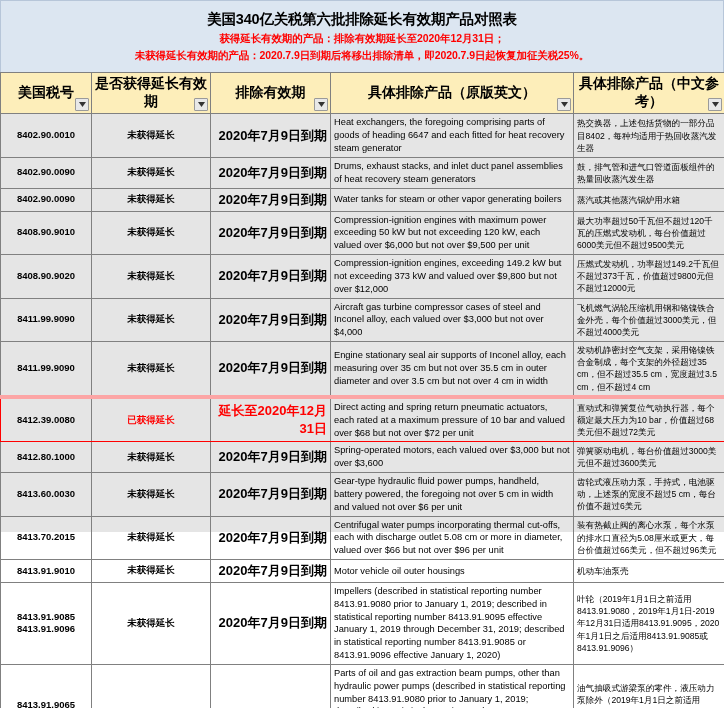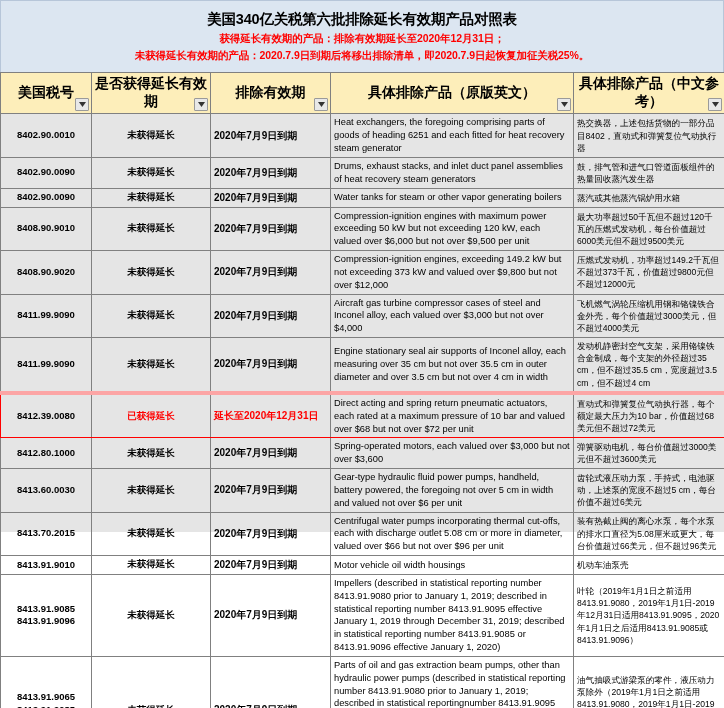--- a/index.html
+++ b/index.html
@@ -95,23 +95,23 @@
     line-height: 1.35;
     white-space: pre-line;
   }
   td.c-status {
     text-align: center;
     font-weight: bold;
     font-size: 9.5px;
     color: #000;
   }
   td.c-date {
-    text-align: left;
-    font-weight: bold;
-    font-size: 10px;
+    text-align: right;
+    font-weight: bold;
+    font-size: 13px;
     color: #000;
   }
   td.c-eng {
     text-align: left;
     font-size: 9.3px;
     color: #000;
     line-height: 1.38;
     vertical-align: top;
     padding: 1px 3px 1px 3px;
   }
@@ -204,22 +204,22 @@
               </svg>
           </span>
         </th>
       </tr>
     </thead>
     <tbody id="tbody">
         <tr>
           <td class="c-code">8402.90.0010</td>
           <td class="c-status">未获得延长</td>
           <td class="c-date">2020年7月9日到期</td>
-          <td class="c-eng">Heat exchangers, the foregoing comprising parts of goods of heading 6251 and each fitted for heat recovery steam generator</td>
-          <td class="c-chn">热交换器，上述包括货物的一部分品目8402，直动式和弹簧复位气动执行器</td>
+          <td class="c-eng">Heat exchangers, the foregoing comprising parts of goods of heading 6647 and each fitted for heat recovery steam generator</td>
+          <td class="c-chn">热交换器，上述包括货物的一部分品目8402，每种均适用于热回收蒸汽发生器</td>
         </tr>
         <tr>
           <td class="c-code">8402.90.0090</td>
           <td class="c-status">未获得延长</td>
           <td class="c-date">2020年7月9日到期</td>
           <td class="c-eng">Drums, exhaust stacks, and inlet duct panel assemblies of heat recovery steam generators</td>
           <td class="c-chn">鼓，排气管和进气口管道面板组件的热量回收蒸汽发生器</td>
         </tr>
         <tr>
           <td class="c-code">8402.90.0090</td>
@@ -281,21 +281,21 @@
           <td class="c-code">8413.70.2015</td>
           <td class="c-status">未获得延长</td>
           <td class="c-date">2020年7月9日到期</td>
           <td class="c-eng">Centrifugal water pumps incorporating thermal cut-offs, each with discharge outlet 5.08 cm or more in diameter, valued over $66 but not over $96 per unit</td>
           <td class="c-chn">装有热截止阀的离心水泵，每个水泵的排水口直径为5.08厘米或更大，每台价值超过66美元，但不超过96美元</td>
         </tr>
         <tr>
           <td class="c-code">8413.91.9010</td>
           <td class="c-status">未获得延长</td>
           <td class="c-date">2020年7月9日到期</td>
-          <td class="c-eng">Motor vehicle oil width housings</td>
+          <td class="c-eng">Motor vehicle oil outer housings</td>
           <td class="c-chn">机动车油泵壳</td>
         </tr>
         <tr>
           <td class="c-code">8413.91.9085
 8413.91.9096</td>
           <td class="c-status">未获得延长</td>
           <td class="c-date">2020年7月9日到期</td>
           <td class="c-eng">Impellers (described in statistical reporting number 8413.91.9080 prior to January 1, 2019; described in statistical reporting number 8413.91.9095 effective January 1, 2019 through December 31, 2019; described in statistical reporting number 8413.91.9085 or 8413.91.9096 effective January 1, 2020)</td>
           <td class="c-chn">叶轮（2019年1月1日之前适用8413.91.9080，2019年1月1日-2019年12月31日适用8413.91.9095，2020年1月1日之后适用8413.91.9085或8413.91.9096）</td>
         </tr>

